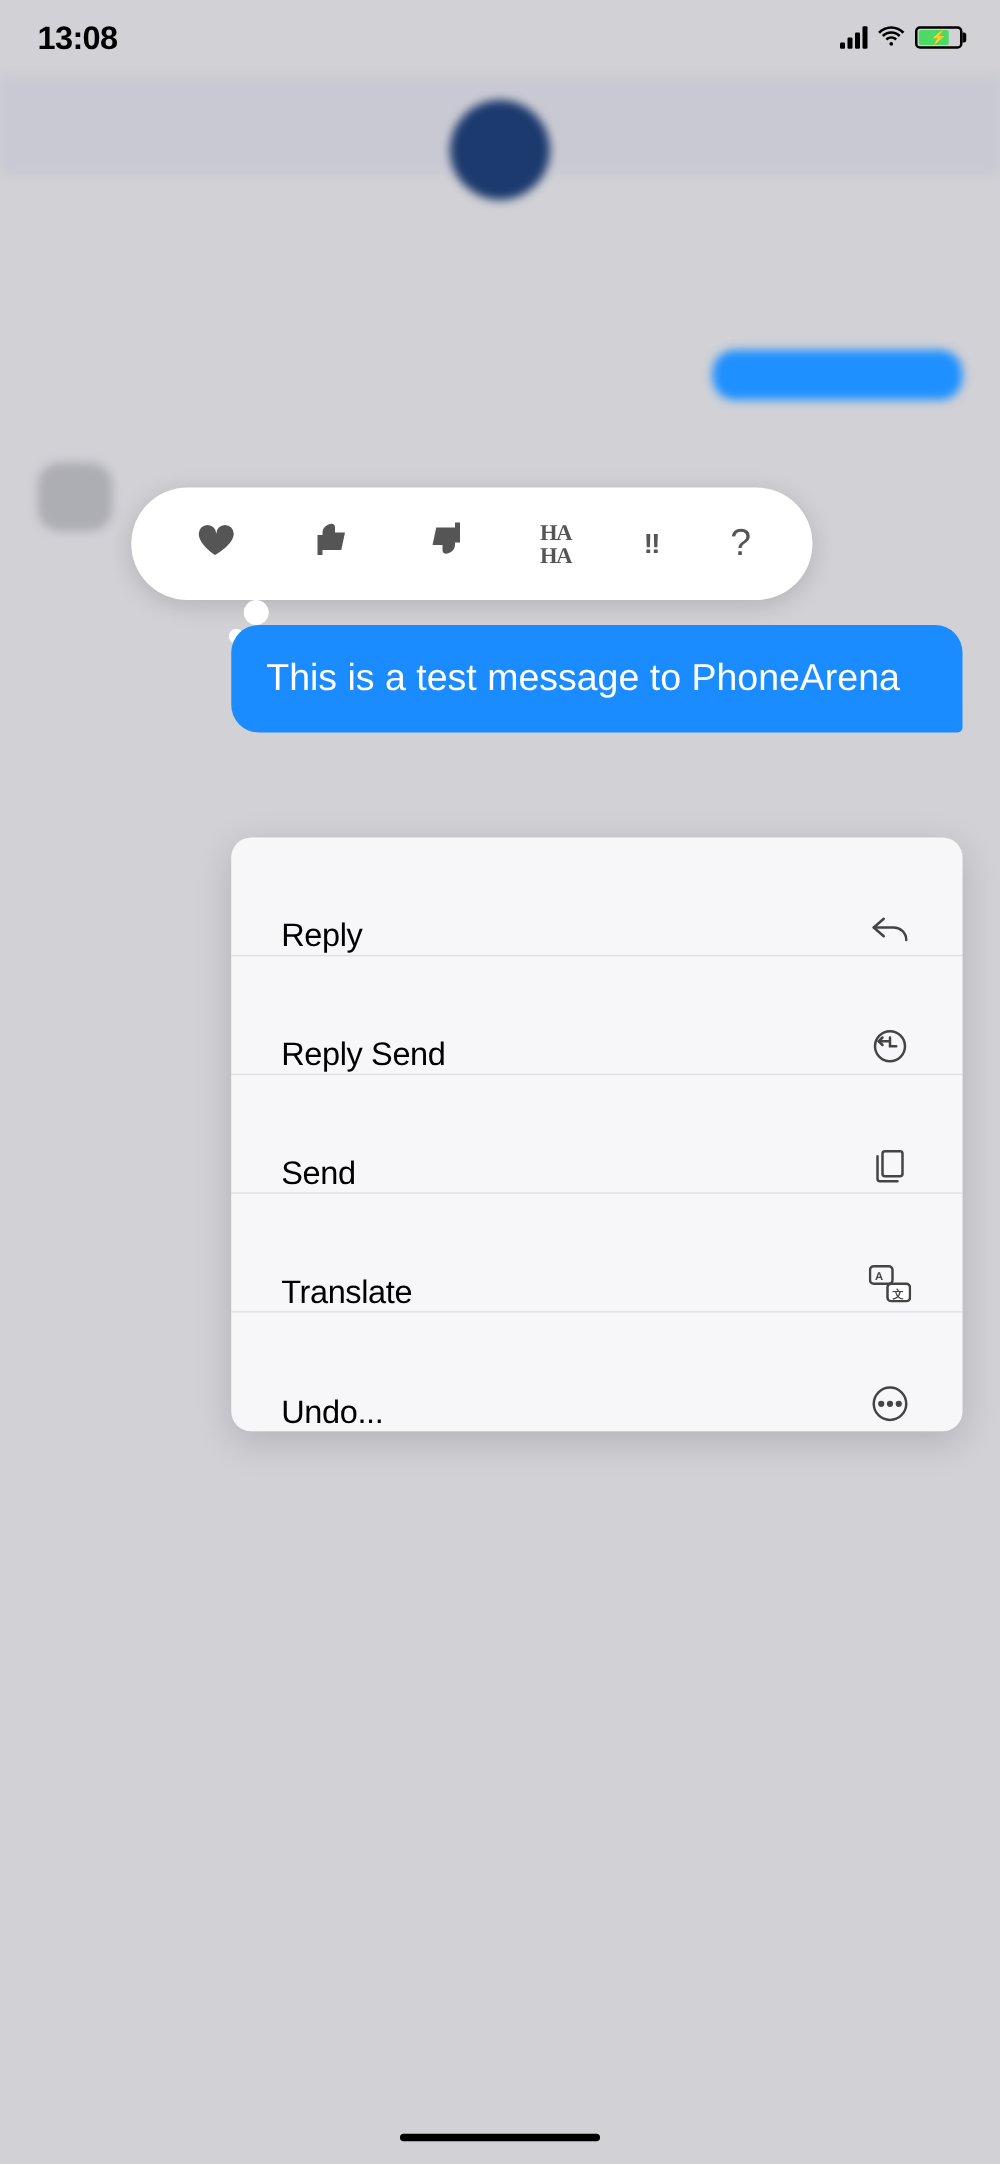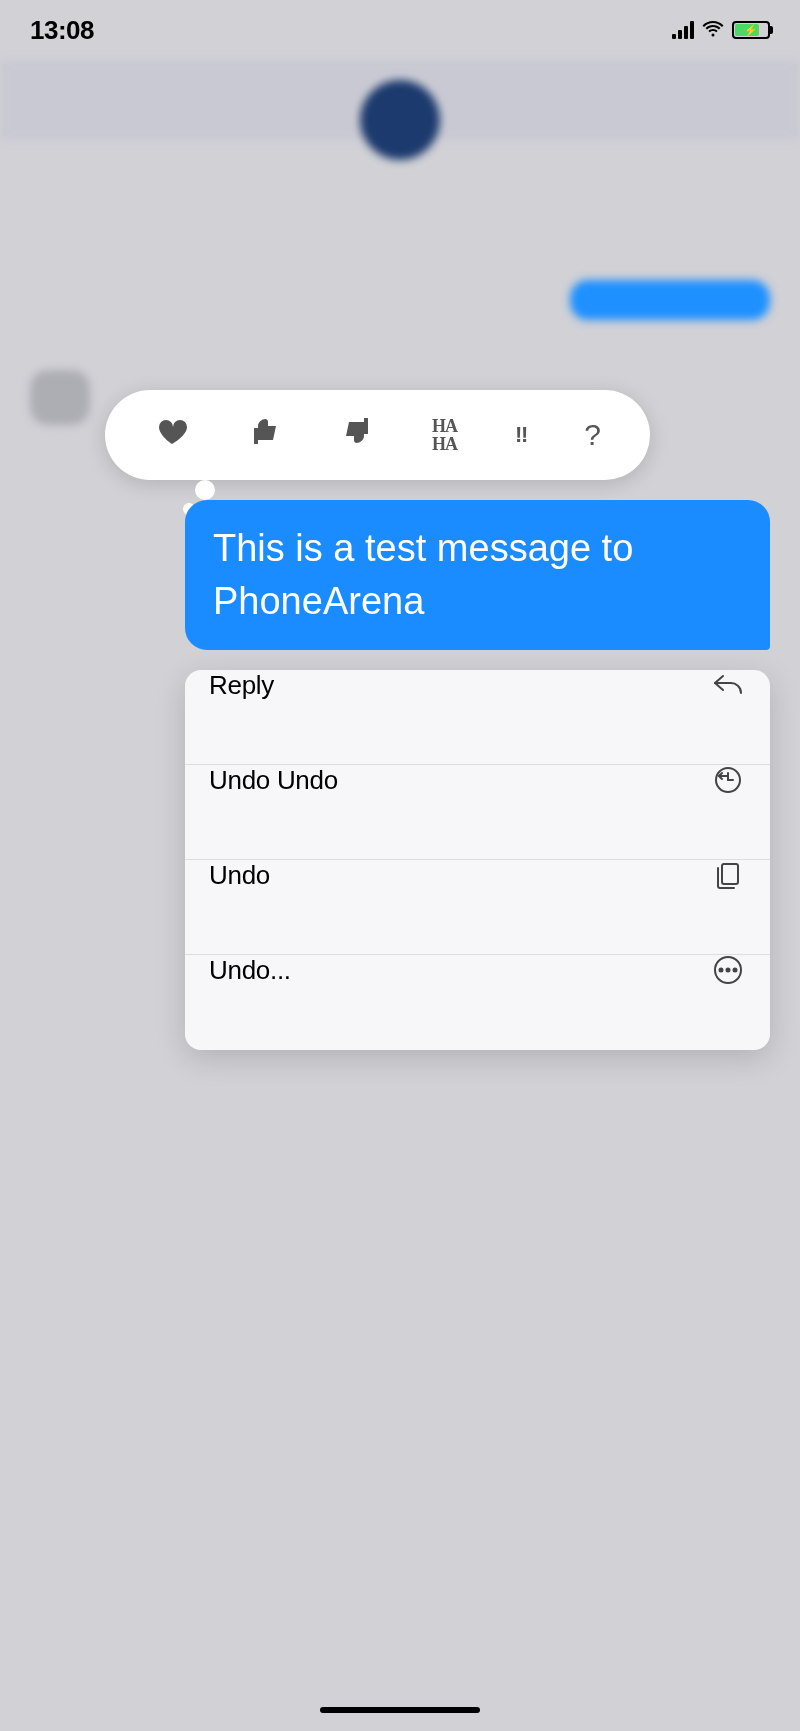--- a/index.html
+++ b/index.html
@@ -224,42 +224,42 @@
     
     .message-bubble {
       position: absolute;
       top: 500px;
       left: 185px;
       right: 30px;
       background: #1a8cff;
       border-radius: 22px 22px 4px 22px;
       padding: 22px 28px;
       color: white;
-      font-size: 38px;
+      font-size: 30px;
       font-weight: 400;
       line-height: 1.4;
     }
 
     
     .context-menu {
       position: absolute;
       top: 670px;
       left: 185px;
       right: 30px;
       background: rgba(248, 248, 250, 0.97);
       border-radius: 16px;
       overflow: hidden;
       box-shadow: 0 8px 30px rgba(0,0,0,0.15);
     }
 
     .menu-item {
       display: flex;
-      align-items: flex-start;
+      align-items: flex-end;
       justify-content: space-between;
-      padding: 0 24px;
+      padding: 0 40px;
       height: 95px;
       cursor: pointer;
       border-bottom: 1px solid rgba(0,0,0,0.1);
     }
 
     .menu-item:last-child {
       border-bottom: none;
     }
 
     .menu-label {
@@ -362,42 +362,53 @@
       <span class="menu-label">Reply</span>
       <span class="menu-icon">
         <svg width="30" height="28" viewBox="0 0 30 28" fill="none" stroke="#444" stroke-width="2" stroke-linecap="round" stroke-linejoin="round">
           <polyline points="10,6 2,13 10,20"></polyline>
           <path d="M2 13h16c5 0 10 4 10 10"></path>
         </svg>
       </span>
     </div>
 
     <div class="menu-item">
-      <span class="menu-label">Undo Undo</span>
+      <span class="menu-label">Reply Send</span>
       <span class="menu-icon">
         <svg width="30" height="30" viewBox="0 0 30 30" fill="none" stroke="#444" stroke-width="2" stroke-linecap="round">
           <circle cx="15" cy="15" r="12"></circle>
           <polyline points="15,8 15,15 20,15"></polyline>
           <path d="M9 8l-3 3 3 3" stroke-linejoin="round"></path>
           <path d="M6 11h8"></path>
         </svg>
       </span>
     </div>
 
 
     <div class="menu-item">
-      <span class="menu-label">Undo</span>
+      <span class="menu-label">Send</span>
       <span class="menu-icon">
         <svg width="28" height="30" viewBox="0 0 28 30" fill="none" stroke="#444" stroke-width="2" stroke-linecap="round" stroke-linejoin="round">
           <rect x="8" y="4" width="16" height="20" rx="2"></rect>
           <path d="M4 8v18a2 2 0 002 2h14"></path>
         </svg>
       </span>
     </div>
 
+    <div class="menu-item">
+      <span class="menu-label">Translate</span>
+      <span class="menu-icon">
+        <svg width="34" height="30" viewBox="0 0 34 30" fill="none" stroke="#444" stroke-width="2" stroke-linecap="round" stroke-linejoin="round">
+          <rect x="1" y="1" width="18" height="14" rx="3"></rect>
+          <text x="5" y="12" font-size="9" fill="#444" stroke="none" font-weight="bold">A</text>
+          <rect x="15" y="15" width="18" height="14" rx="3" fill="white" stroke="#444"></rect>
+          <text x="19" y="26" font-size="9" fill="#444" stroke="none" font-weight="bold">文</text>
+        </svg>
+      </span>
+    </div>
 
     <div class="menu-item">
       <span class="menu-label">Undo...</span>
       <span class="menu-icon">
         <svg width="30" height="30" viewBox="0 0 30 30" fill="none" stroke="#444" stroke-width="2">
           <circle cx="15" cy="15" r="13"></circle>
           <circle cx="8" cy="15" r="1.5" fill="#444"></circle>
           <circle cx="15" cy="15" r="1.5" fill="#444"></circle>
           <circle cx="22" cy="15" r="1.5" fill="#444"></circle>
         </svg>

